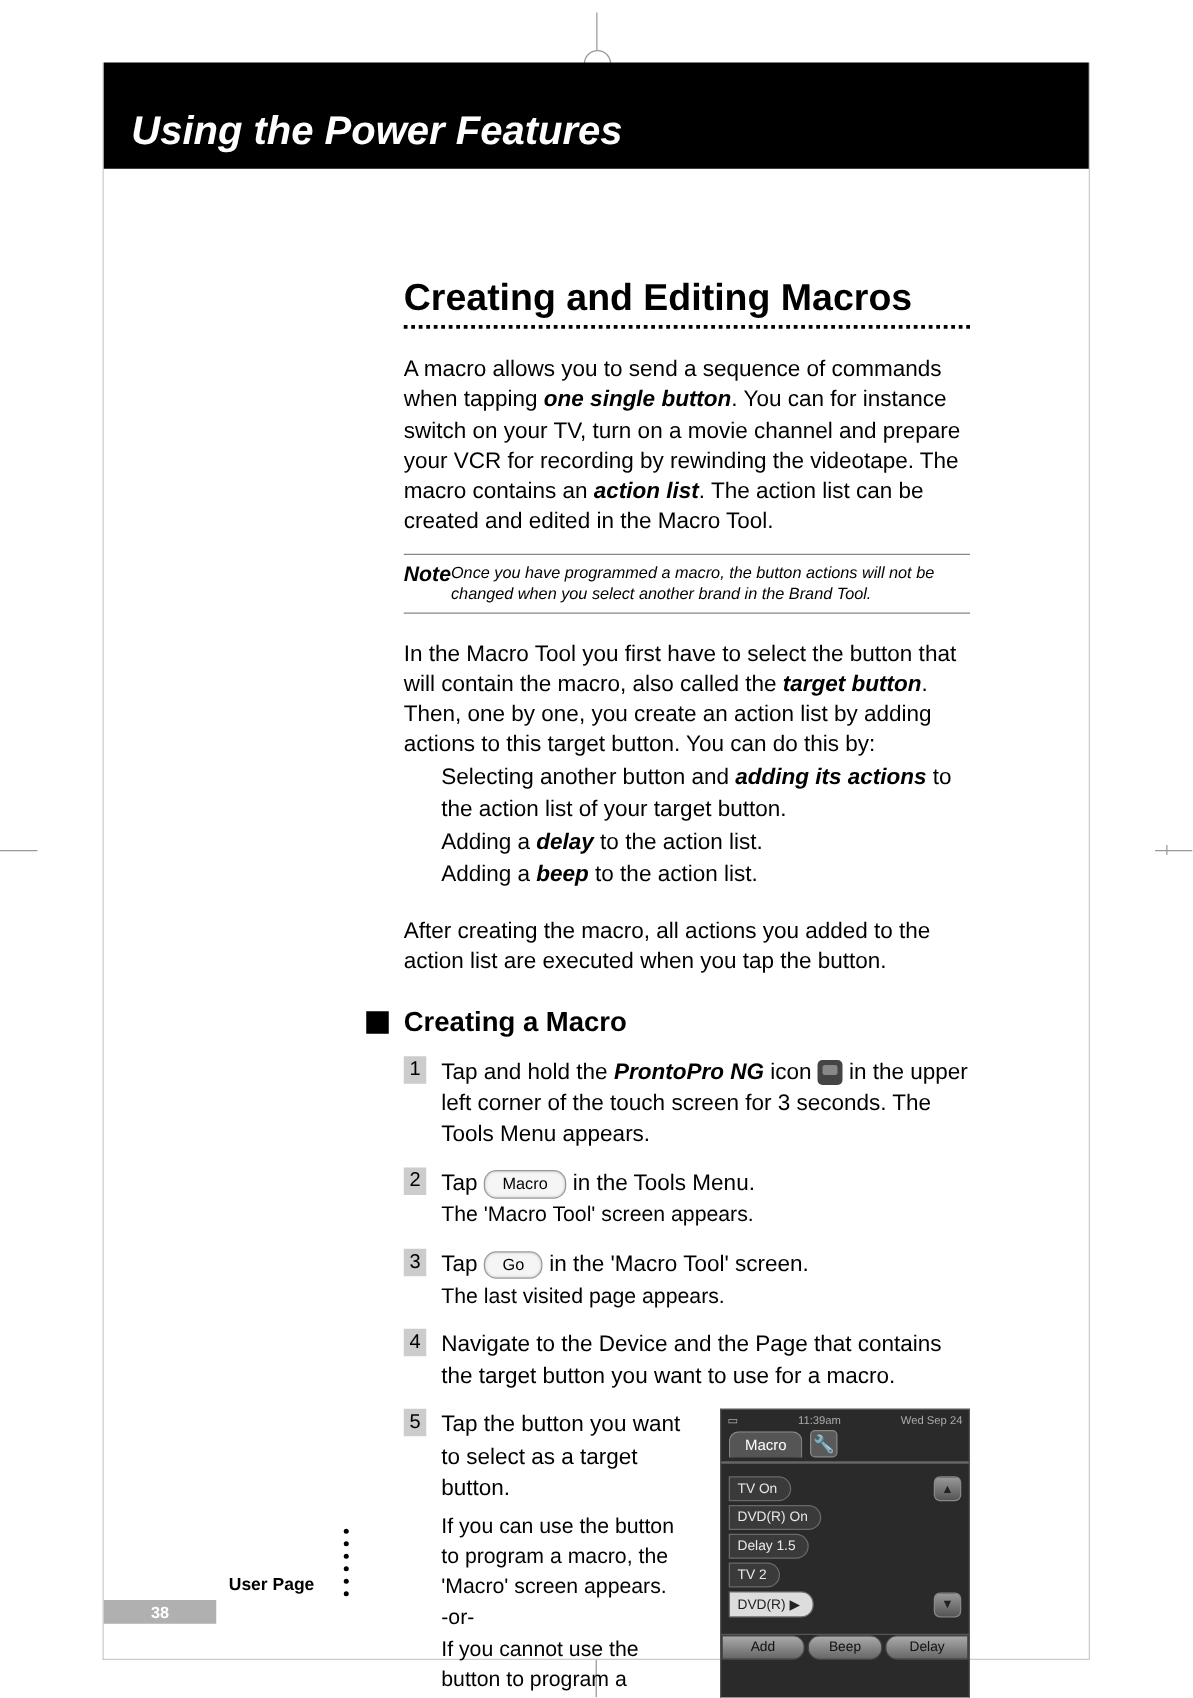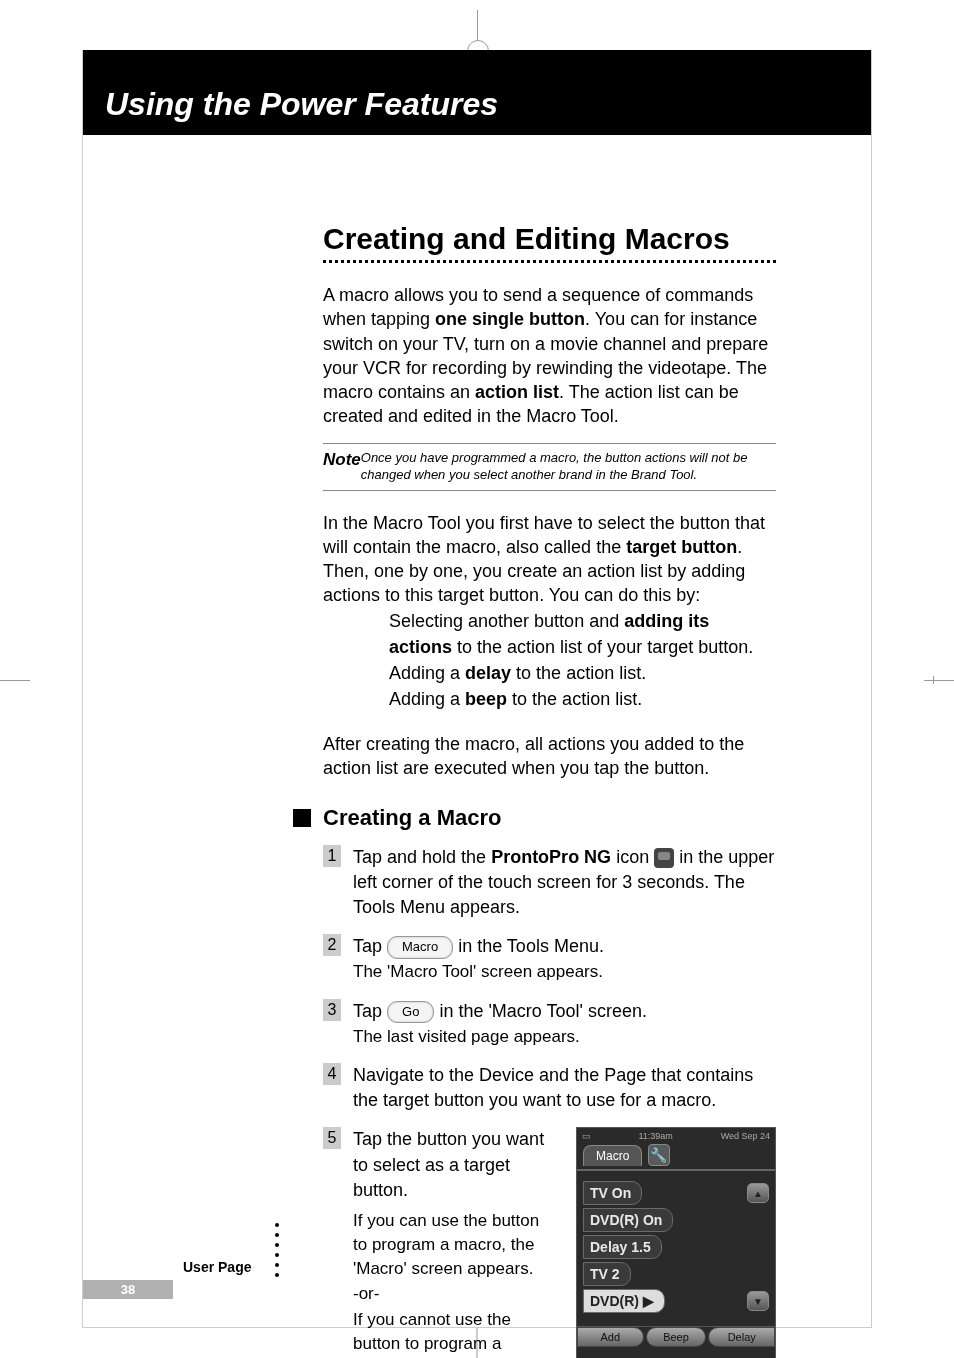--- a/index.html
+++ b/index.html
@@ -143,21 +143,20 @@
       line-height: 1.3;
     }
     .bullet-list {
       margin-left: 150px;
     }
     .bullet-item {
       font-size: 18px;
       line-height: 1.45;
       display: flex;
       gap: 10px;
-      margin-left: 36px;
     }
     .sub-heading-row {
       display: flex;
       align-items: center;
       margin-left: 120px;
       margin-top: 24px;
       margin-bottom: 14px;
       gap: 12px;
     }
     .black-square {
@@ -286,23 +285,22 @@
       display: flex;
       justify-content: space-between;
       align-items: center;
       margin-bottom: 3px;
     }
     .device-list-item {
       background: #3a3a3a;
       border:1px solid #6a6a6a;
       border-radius: 0 10px 10px 0;
       padding: 3px 10px 3px 6px;
-      font-size: 14px;
+      font-size: 11px;
       display:inline-block;
-      font-weight:bold;
     }
     .device-scroll-btn {
       width: 22px;
       height: 20px;
       background: linear-gradient(#999,#555);
       border: 1px solid #888;
       border-radius: 5px;
       color:#222;
       font-size:10px;
       display:flex;
@@ -348,21 +346,21 @@
     }
     .dots-column {
       position: absolute;
       bottom: 50px;
       left: 192px;
       display: flex;
       flex-direction: column;
       gap: 6px;
     }
     .dot { width: 4px; height: 4px; background: #000; border-radius: 50%; }
-    b { font-weight: bold; }
+    b { font-weight: bold; font-style: italic; }
   </style>
 </head>
 <body>
 
 <div class="page-container">
 
   <div class="crop-mark-top"></div>
   <div class="crop-side-left"></div>
   <div class="crop-side-right"></div>
   <div class="crop-mark-bottom"></div>

